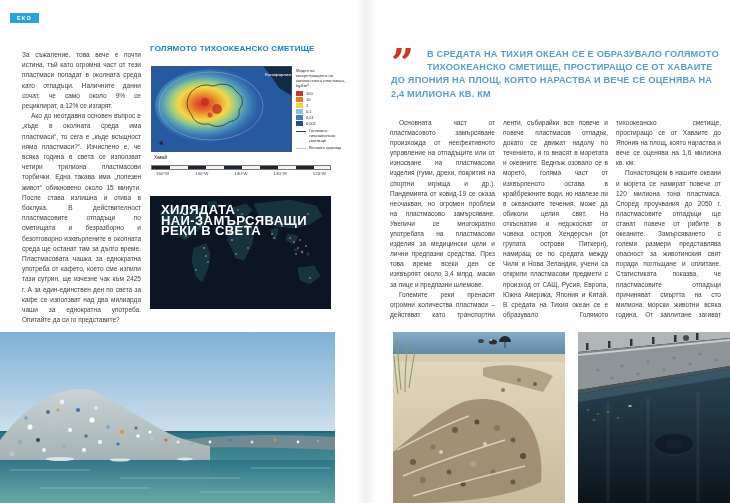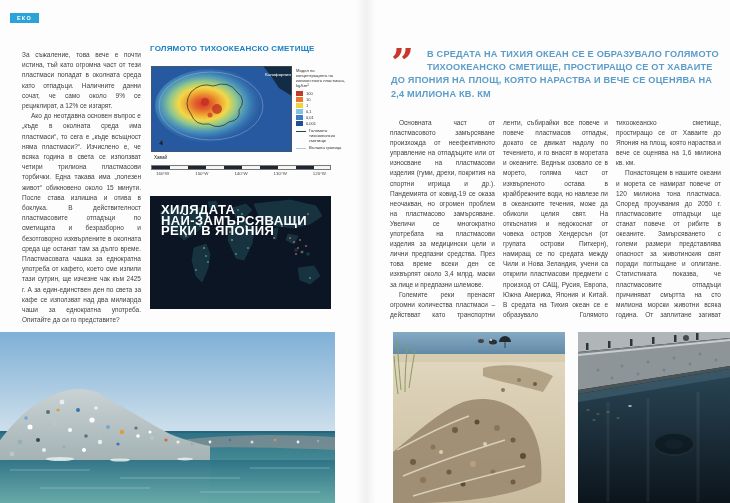--- a/index.html
+++ b/index.html
@@ -206,21 +206,21 @@
             <circle cx="150" cy="26" r="0.8"></circle>
             <circle cx="154" cy="22" r="0.8"></circle>
             <circle cx="158" cy="18" r="0.8"></circle>
             <circle cx="146" cy="58" r="0.8"></circle>
           </g>
       </g>
     </svg>
     <div class="rivers-title">
       <div>ХИЛЯДАТА</div>
       <div>НАЙ-ЗАМЪРСЯВАЩИ</div>
-      <div>РЕКИ В ЯПОНИЯ</div>
+      <div>РЕКИ В СВЕТА</div>
     </div>
   </div>
 
   <div class="quote">
     <span class="qmark">”</span>
     <span>В СРЕДАТА НА ТИХИЯ ОКЕАН СЕ Е ОБРАЗУВАЛО ГОЛЯМОТО ТИХООКЕАНСКО СМЕТИЩЕ, ПРОСТИРАЩО СЕ ОТ ХАВАИТЕ ДО ЯПОНИЯ НА ПЛОЩ, КОЯТО НАРАСТВА И ВЕЧЕ СЕ ОЦЕНЯВА НА 2,4 МИЛИОНА КВ. КМ</span>
   </div>
 
   <div class="right-article">
     <p>Основната част от пластмасовото замърсяване произхожда от неефективното управление на отпадъците или от износване на пластмасови изделия (гуми, дрехи, покрития на спортни игрища и др.). Пандемията от ковид-19 се оказа неочакван, но огромен проблем на пластмасово замърсяване. Увеличи се многократно употребата на пластмасови изделия за медицински цели и лични предпазни средства. През това време всеки ден се изхвърлят около 3,4 млрд. маски за лице и предпазни шлемове.</p>

